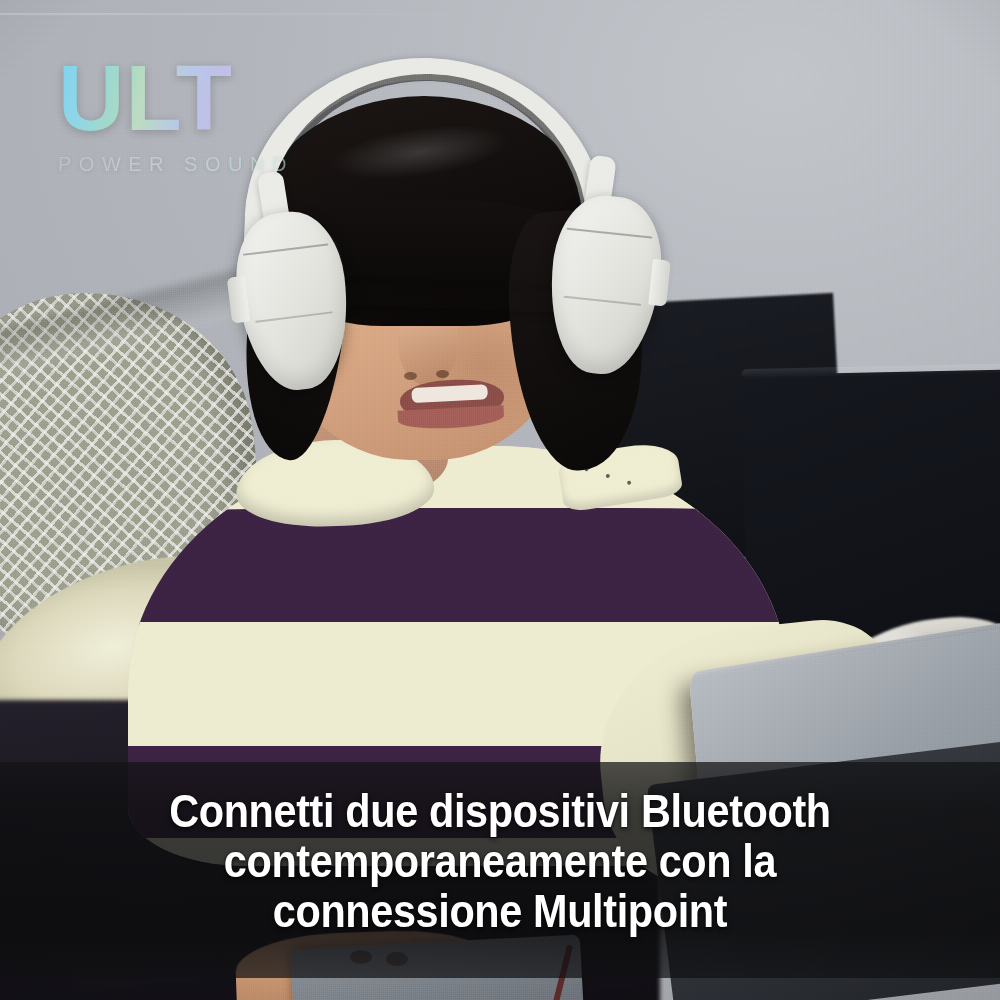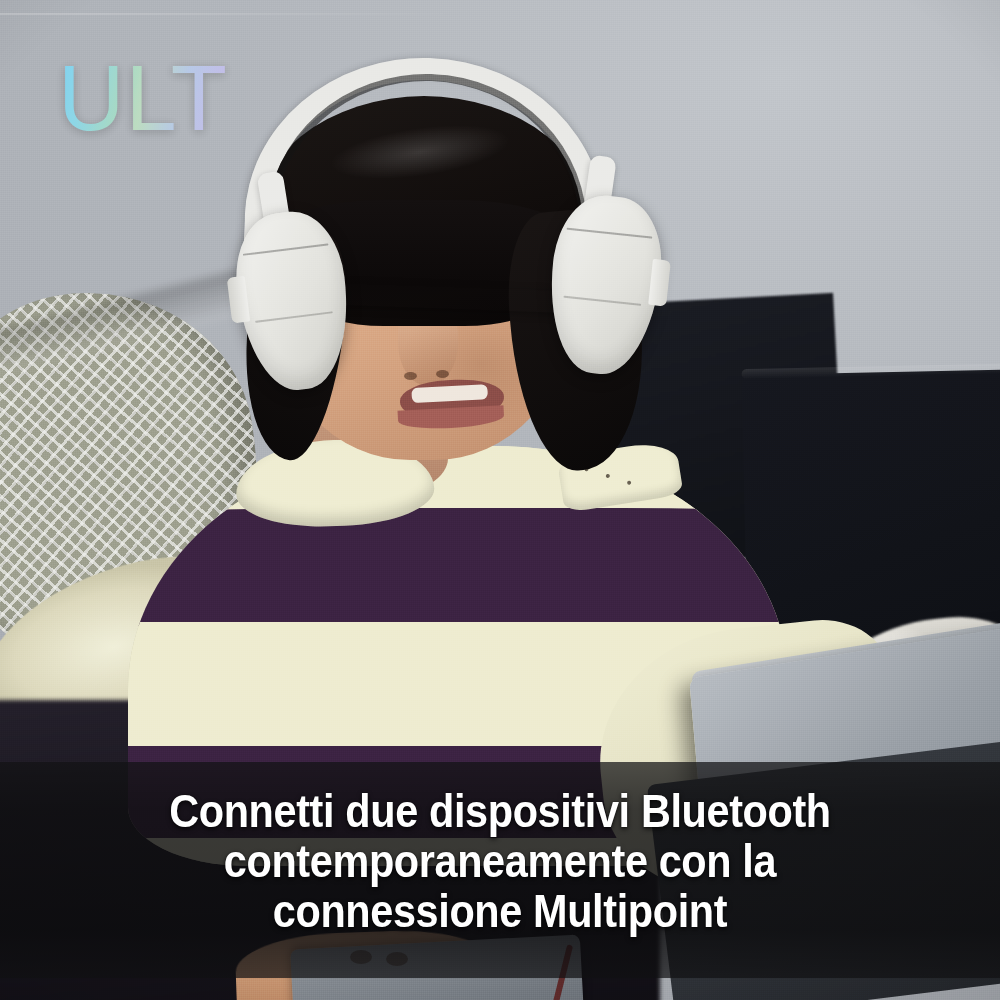--- a/index.html
+++ b/index.html
@@ -299,21 +299,21 @@
     mix-blend-mode:overlay;opacity:.75;
   }
   .vignette{
     position:absolute;inset:0;pointer-events:none;
     background:radial-gradient(120% 105% at 50% 42%, rgba(0,0,0,0) 52%, rgba(0,0,0,.30) 100%);
   }
 
   
   .logo{position:absolute;left:58px;top:52px;width:260px;user-select:none;}
   .logo-mark{
-    font-size:92px;line-height:1;font-weight:normal;letter-spacing:1px;
+    font-size:92px;line-height:1;font-weight:bold;letter-spacing:1px;
     background:linear-gradient(103deg,
         #7fd4f5 0%, #8fd9e8 12%, #a9dcc6 26%, #bfe0c3 34%,
         #b9cbe9 48%, #c3c0ea 60%, #d8bfe2 72%, #e8b9c9 84%, #f0b9ae 100%);
     -webkit-background-clip:text;background-clip:text;color:transparent;
     -webkit-text-fill-color:transparent;
     filter:drop-shadow(0 2px 5px rgba(0,0,0,.22)) saturate(1.05);
     opacity:.92;
   }
   .logo-sub{
     margin-top:9px;font-size:20px;letter-spacing:7.5px;font-weight:normal;
@@ -438,20 +438,21 @@
     <div class="fingertip" style="left:350px;top:950px;"></div>
     <div class="fingertip" style="left:386px;top:952px;"></div>
     <div class="cable"></div>
 
     <div class="grain"></div>
     <div class="vignette"></div>
   </div>
 
   <div class="logo">
     <div class="logo-mark">ULT</div>
+    <div class="logo-sub">POWER SOUND</div>
   </div>
 
   <div class="caption-overlay"></div>
   <div class="caption">
     <span class="ln">Connetti due dispositivi Bluetooth</span>
     <span class="ln">contemporaneamente con la</span>
     <span class="ln">connessione Multipoint</span>
   </div>
 
 </div>

